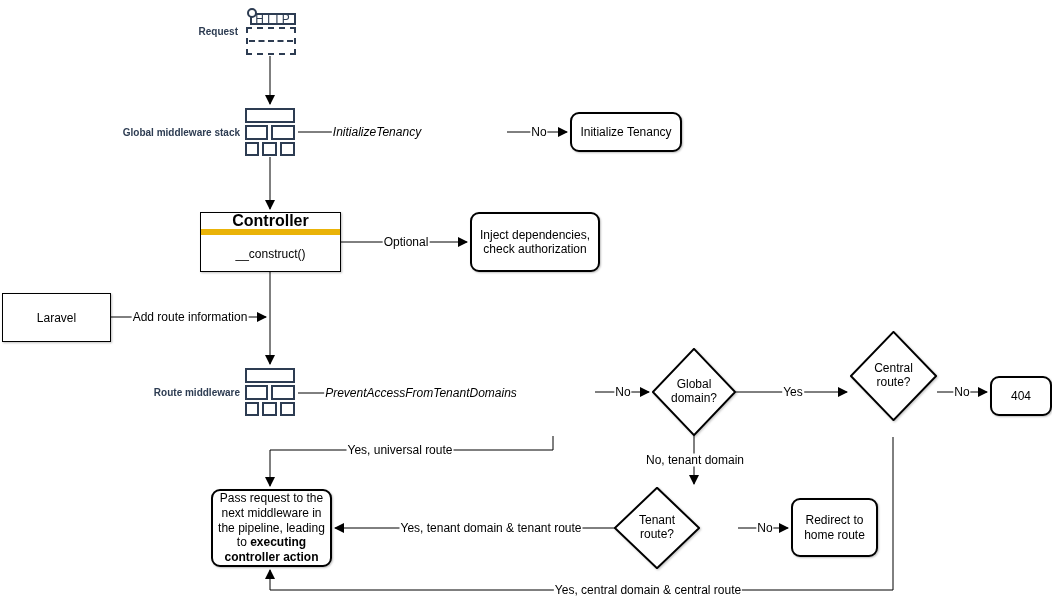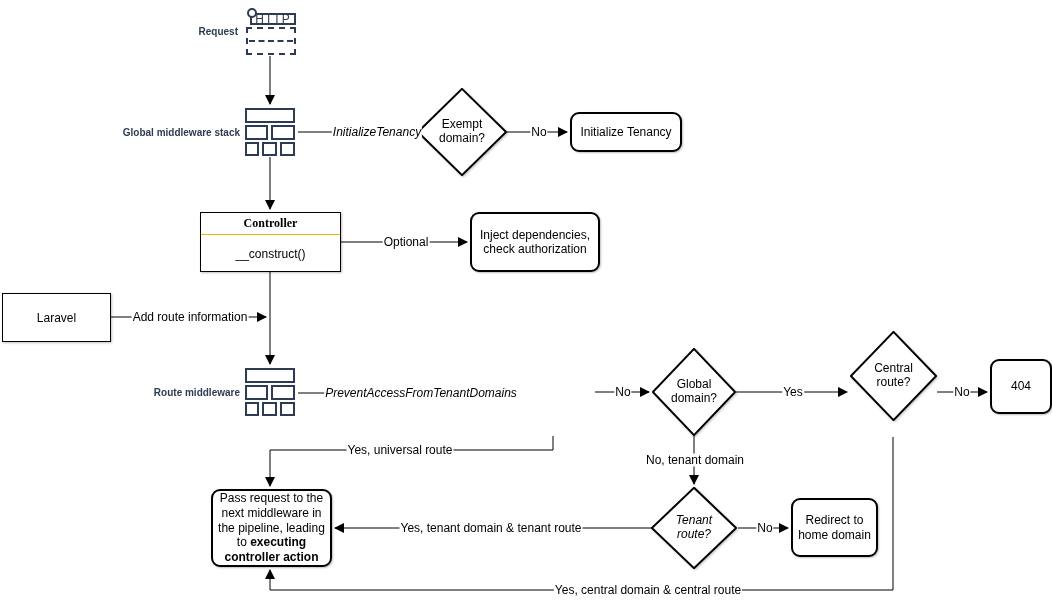--- a/index.html
+++ b/index.html
@@ -36,21 +36,21 @@
     font-size:12px;line-height:1.2;color:#000;padding:2px 5px;
     box-shadow:1px 1px 2px rgba(0,0,0,0.25);
   }
   .sbox{
     position:absolute;z-index:2;box-sizing:border-box;background:#fff;
     border:1px solid var(--color-shape_border,#000);
     display:flex;align-items:center;justify-content:center;text-align:center;
     font-size:12px;color:#000;box-shadow:1px 1px 2px rgba(0,0,0,0.25);
   }
   .uml{position:absolute;z-index:2;box-sizing:border-box;background:#fff;border:1px solid #000;box-shadow:1px 1px 2px rgba(0,0,0,0.25);}
-  .uml .hd{box-sizing:border-box;height:22px;border-bottom:1px solid #eab308;display:flex;align-items:center;justify-content:center;font-weight:bold;font-size:12px;font-family:Liberation Serif, serif;}
+  .uml .hd{box-sizing:border-box;height:22px;border-bottom:6px solid #eab308;display:flex;align-items:center;justify-content:center;font-weight:bold;font-size:16px;}
   .uml .bd{box-sizing:border-box;height:37px;display:flex;align-items:center;justify-content:center;font-size:12px;}
 
   .diamond{position:absolute;z-index:2;}
   .diamond svg{position:absolute;left:0;top:0;width:100%;height:100%;filter:drop-shadow(1px 1px 1px rgba(0,0,0,0.25));}
   .diamond polygon{fill:#fff;stroke:var(--color-shape_border,#000);stroke-width:2;vector-effect:non-scaling-stroke;}
   .diamond .lbl{position:absolute;inset:0;display:flex;align-items:center;justify-content:center;text-align:center;font-size:12px;line-height:1.15;padding:0 16px;color:#000;}
 
   .edge-label{
     position:absolute;z-index:4;transform:translate(-50%,-50%);
     background:#fff;font-size:12px;color:#000;white-space:nowrap;padding:0 1px;line-height:13px;
@@ -121,45 +121,39 @@
 
   <div class="sbox" style="left:2px;top:293px;width:109px;height:49px;">Laravel</div>
 
   <div class="uml" style="left:200px;top:212px;width:141px;height:60px;">
     <div class="hd">Controller</div>
     <div class="bd">__construct()</div>
   </div>
 
   <div class="rbox" style="left:570px;top:112px;width:112px;height:40px;">Initialize Tenancy</div>
   <div class="rbox" style="left:470px;top:212px;width:130px;height:60px;">Inject dependencies, check authorization</div>
-  <div class="rbox" style="left:990px;top:359px;width:62px;height:55px;">404</div>
-  <div class="rbox" style="left:791px;top:498px;width:87px;height:59px;">Redirect to home domain</div>
+  <div class="rbox" style="left:990px;top:376px;width:62px;height:40px;">404</div>
+  <div class="rbox" style="left:791px;top:498px;width:87px;height:59px;">Redirect to home route</div>
   <div class="rbox" style="left:211px;top:489px;width:121px;height:78px;">
     <div class="pass-text"><span>Pass request to the next middleware in the pipeline, leading to </span><b>executing controller action</b></div>
   </div>
 
-  <div class="diamond" style="left:417px;top:88px;width:90px;height:88px;">
-    <svg viewBox="0 0 100 100" preserveAspectRatio="none">
-        <polygon points="50,1 99,50 50,99 1,50"></polygon>
-      </svg>
-    <div class="lbl">Exempt domain?</div>
-  </div>
   <div class="diamond" style="left:652px;top:348px;width:84px;height:88px;">
     <svg viewBox="0 0 100 100" preserveAspectRatio="none">
         <polygon points="50,1 99,50 50,99 1,50"></polygon>
       </svg>
     <div class="lbl">Global domain?</div>
   </div>
   <div class="diamond" style="left:850px;top:331px;width:87px;height:90px;">
     <svg viewBox="0 0 100 100" preserveAspectRatio="none">
         <polygon points="50,1 99,50 50,99 1,50"></polygon>
       </svg>
     <div class="lbl">Central route?</div>
   </div>
-  <div class="diamond" style="left:651px;top:487px;width:86px;height:82px;font-style:italic;">
+  <div class="diamond" style="left:614px;top:487px;width:86px;height:82px;">
     <svg viewBox="0 0 100 100" preserveAspectRatio="none">
         <polygon points="50,1 99,50 50,99 1,50"></polygon>
       </svg>
     <div class="lbl">Tenant route?</div>
   </div>
 
   <div class="edge-label italic" style="left:360px;top:132px;">InitializeTenancy</div>
   <div class="edge-label" style="left:539px;top:132px;">No</div>
   <div class="edge-label" style="left:406px;top:242px;">Optional</div>
   <div class="edge-label" style="left:190px;top:317px;">Add route information</div>

